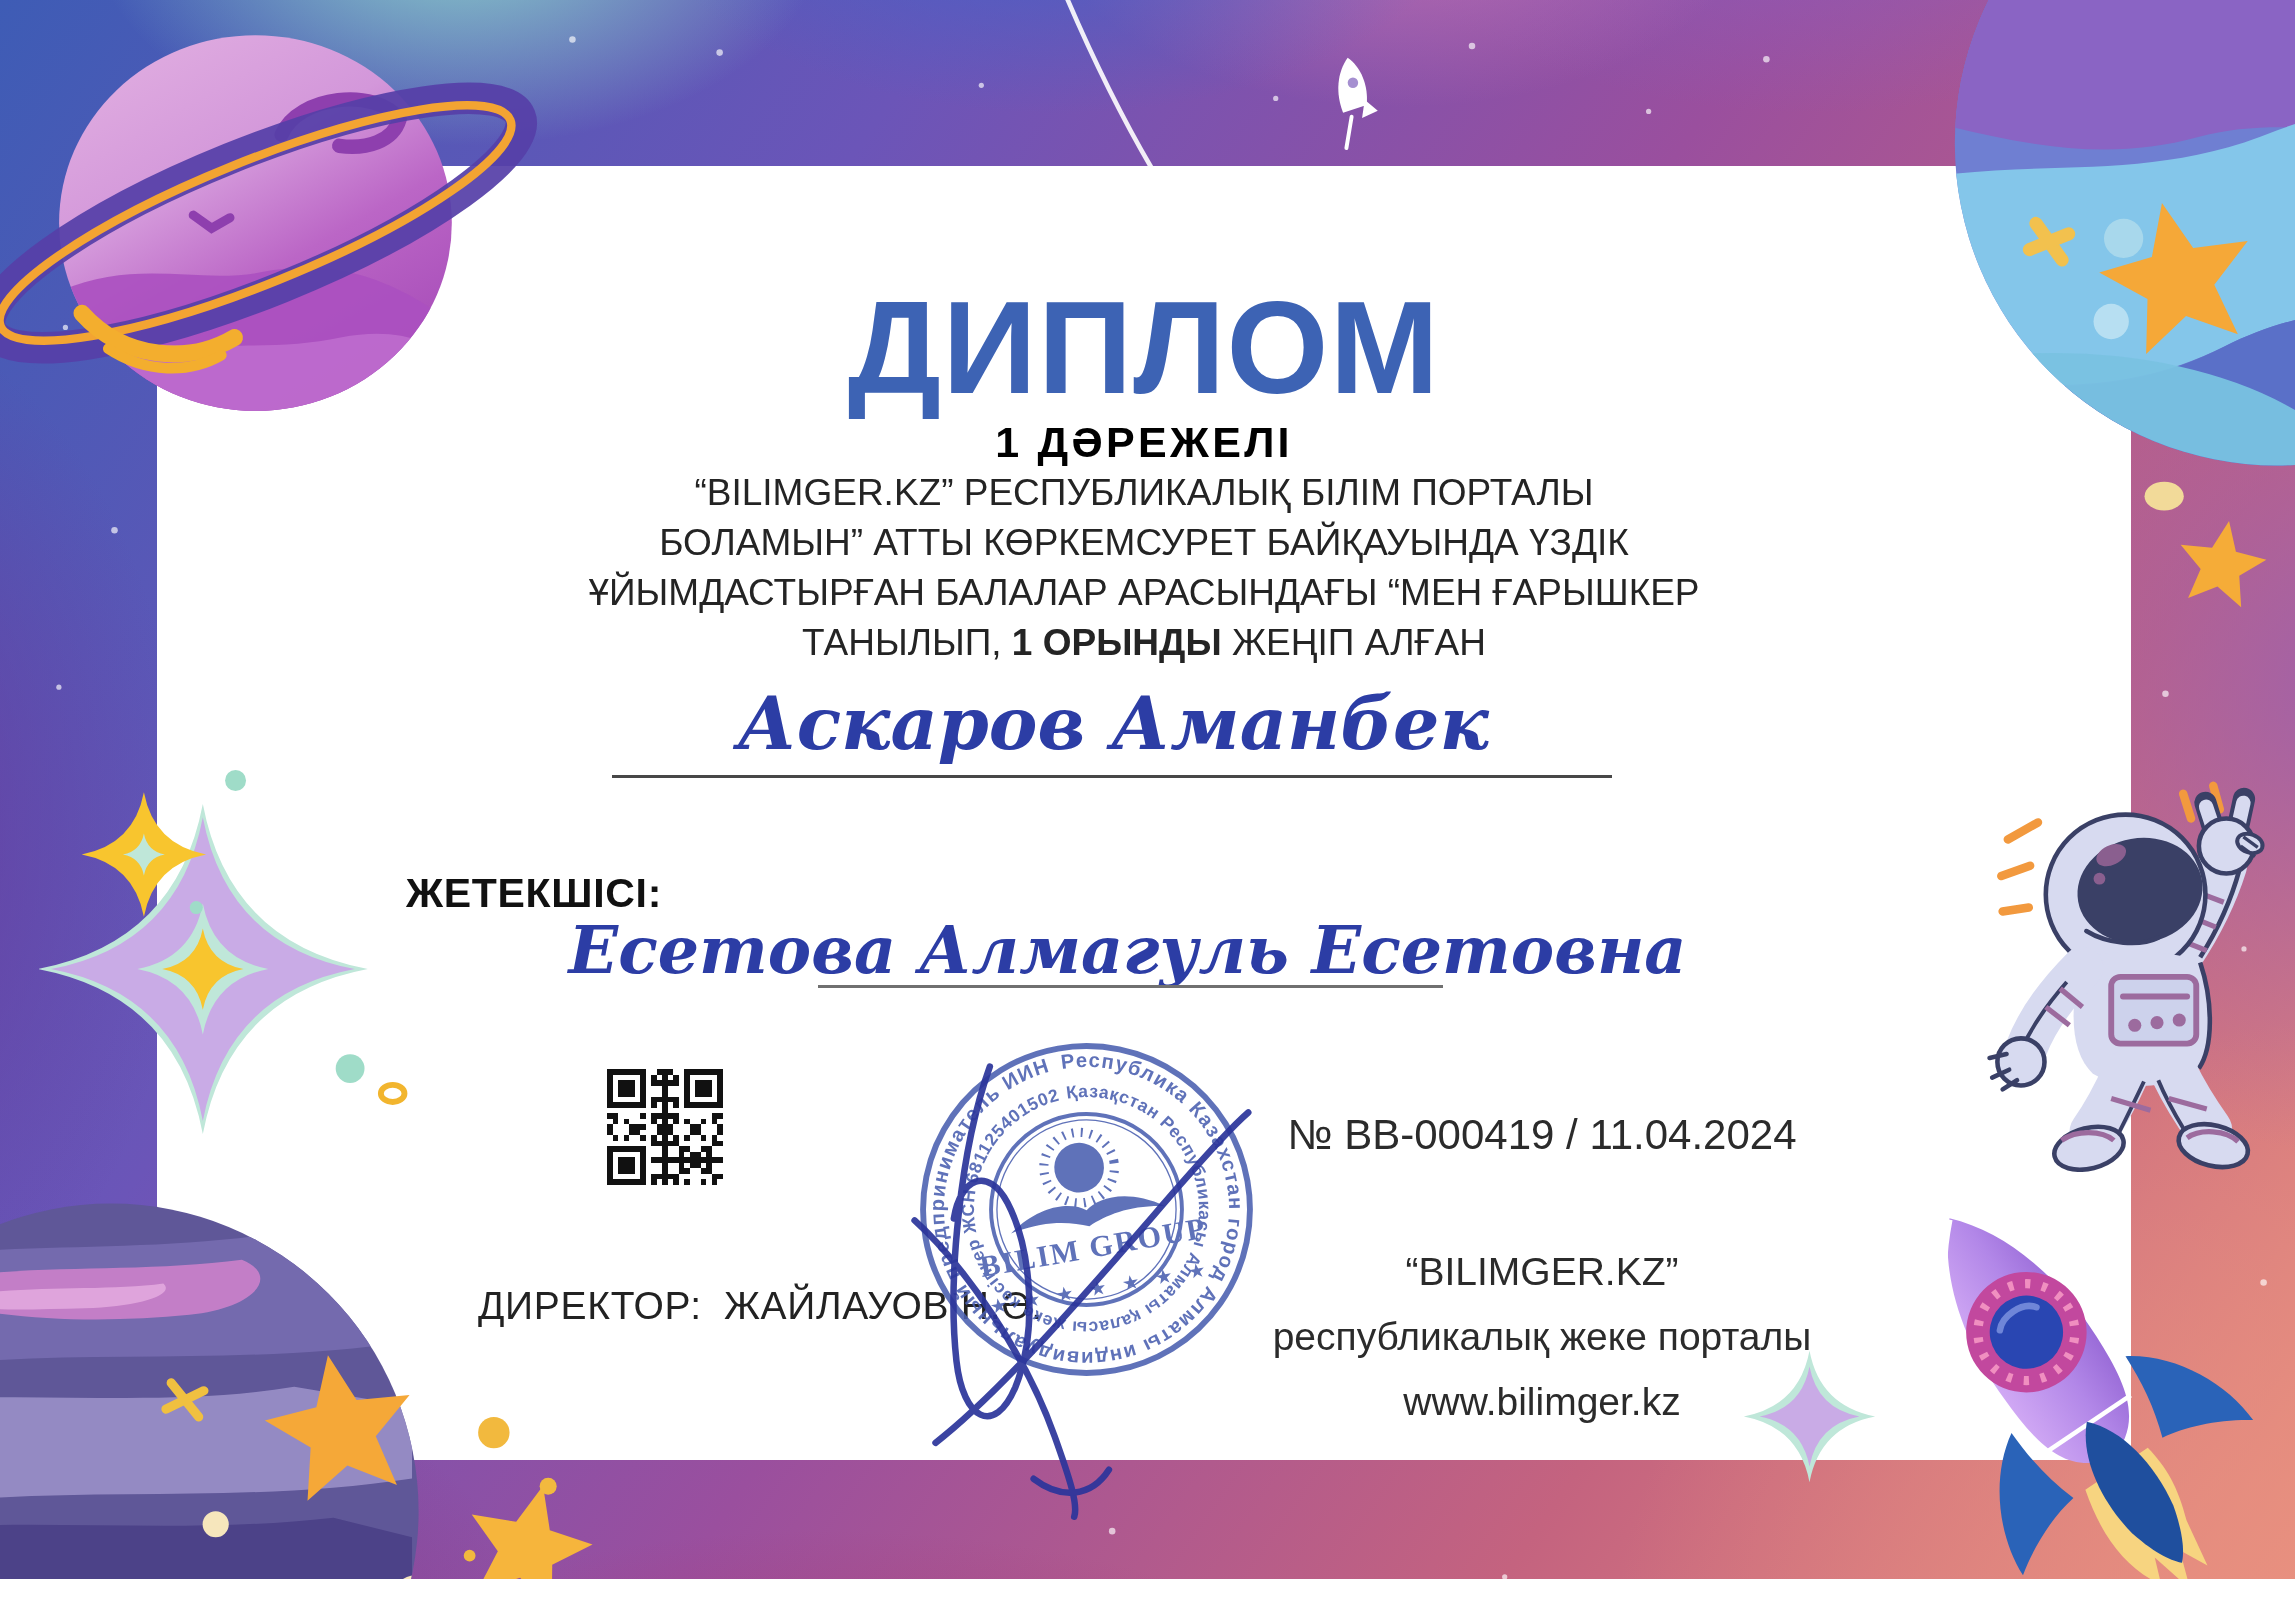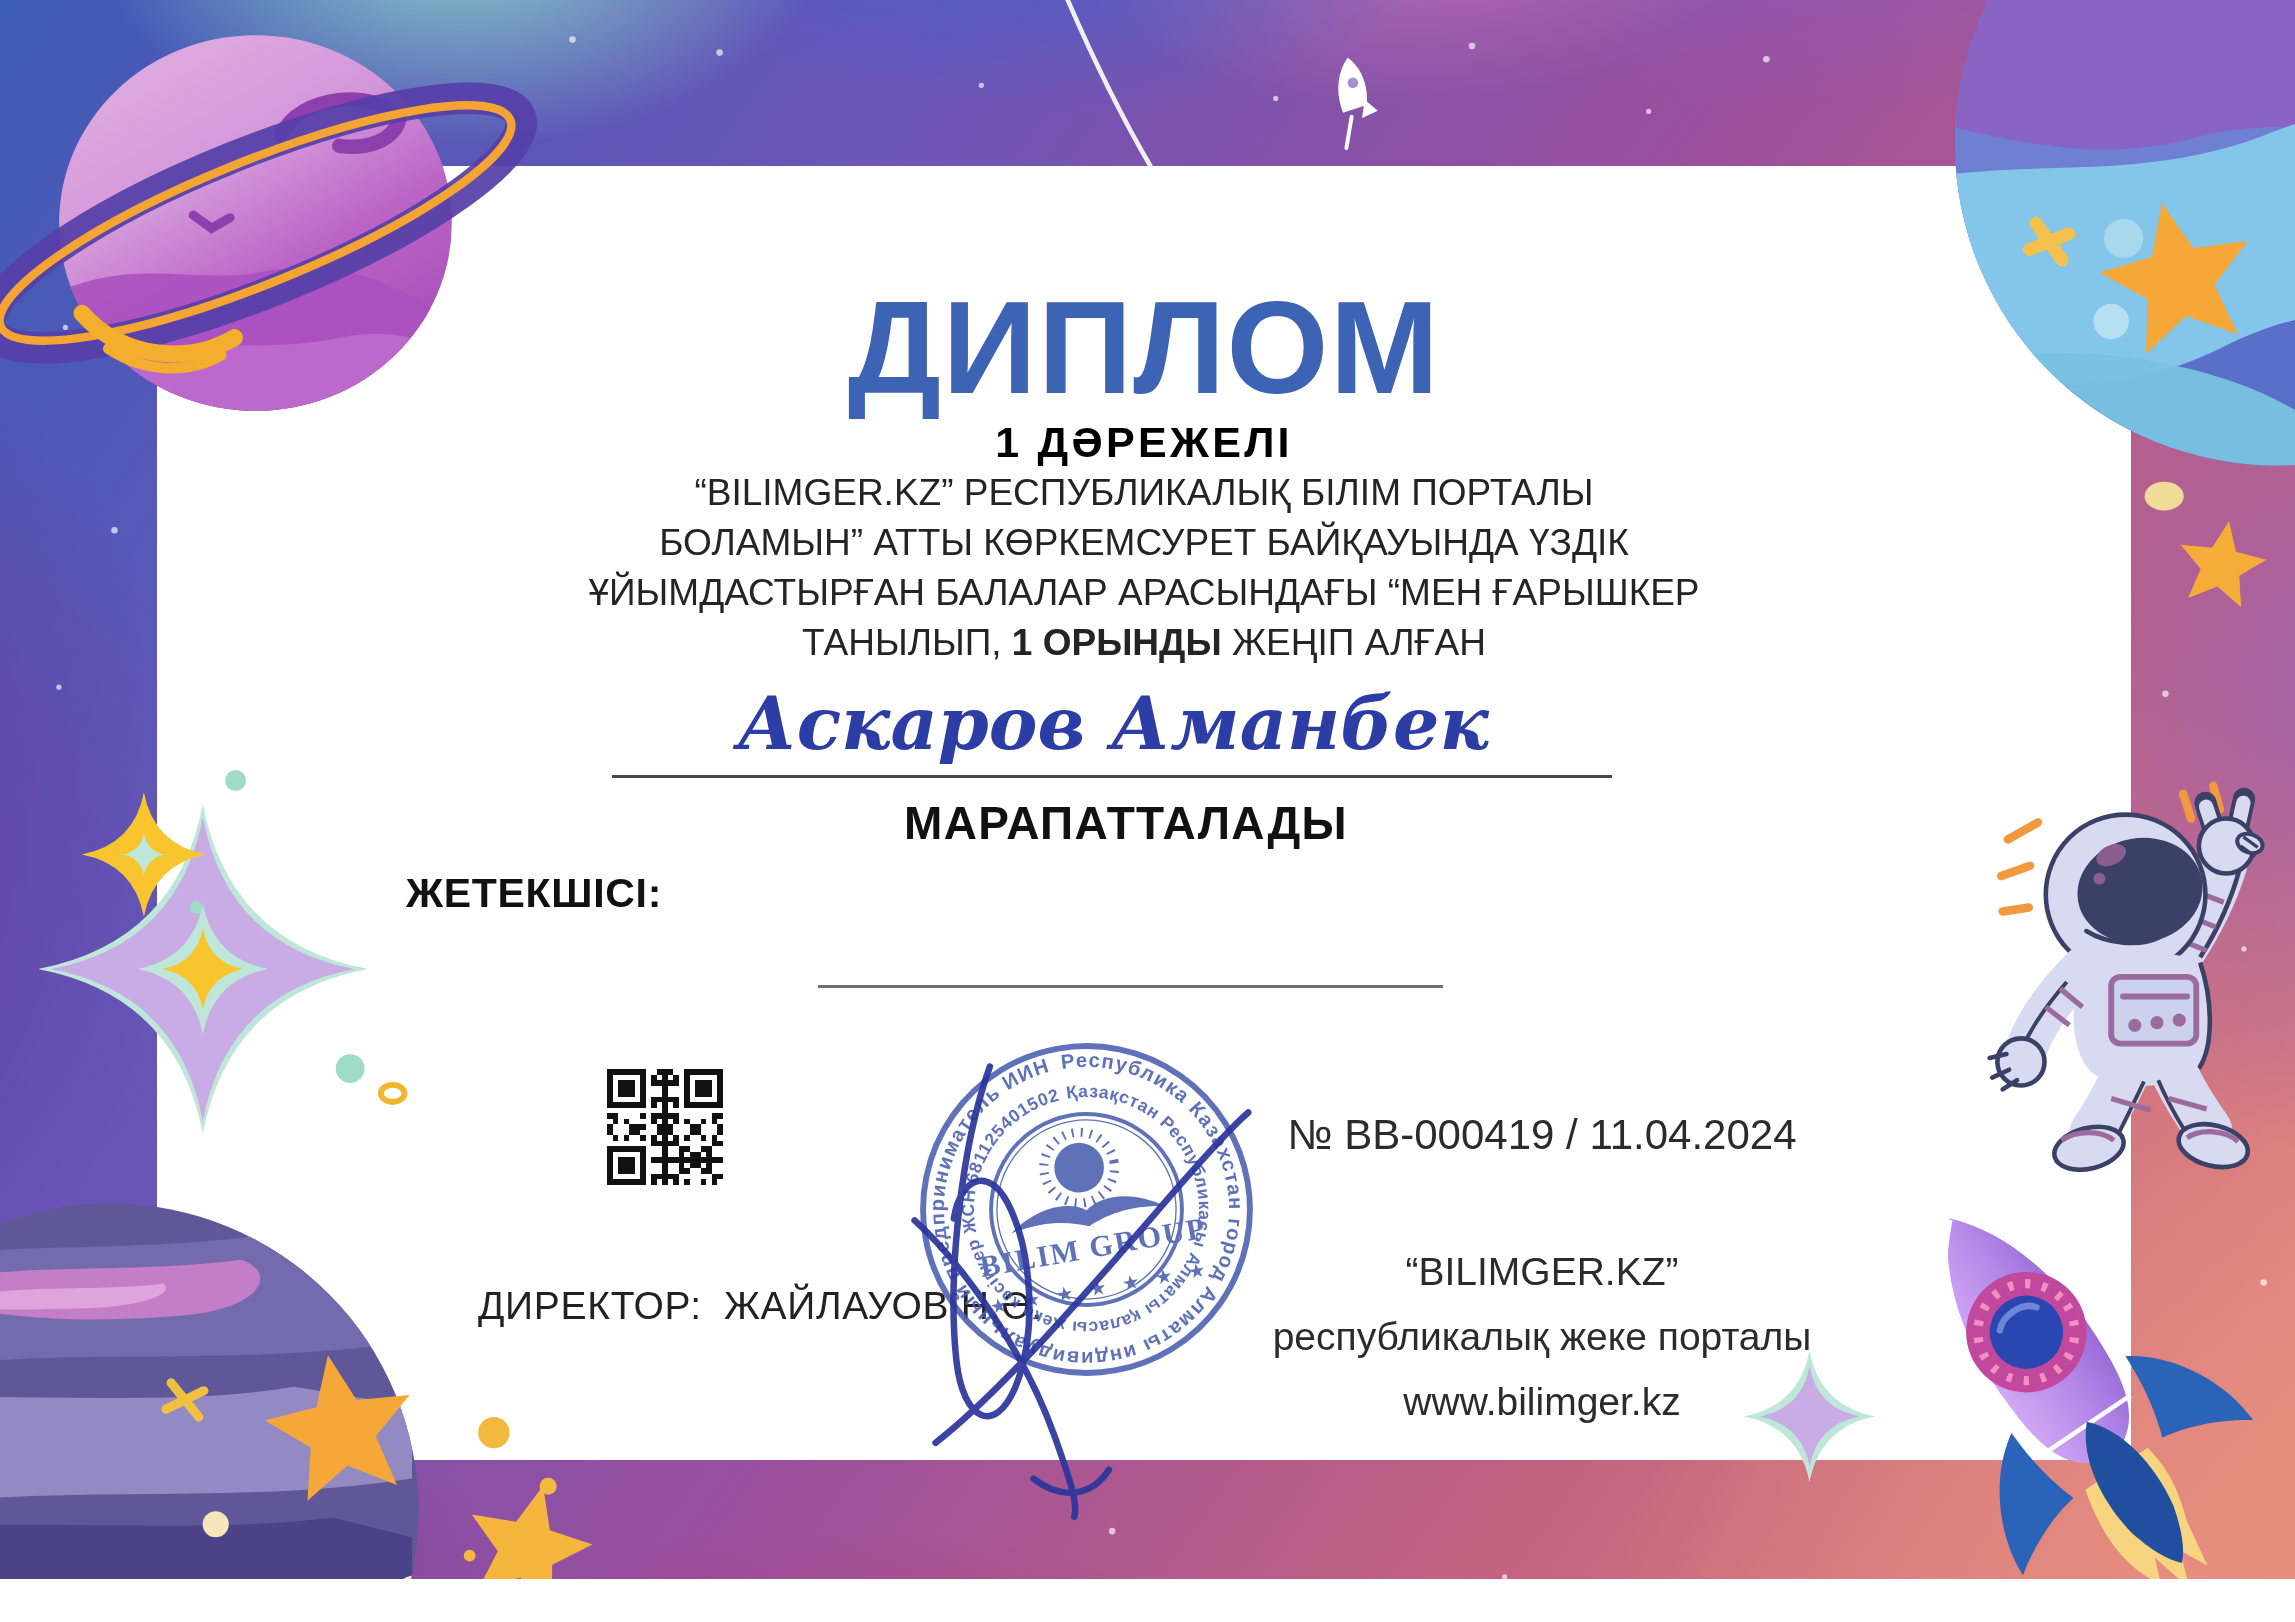--- a/index.html
+++ b/index.html
@@ -271,23 +271,23 @@
   <div class="abs center-col bodytext">
     <div>“BILIMGER.KZ” РЕСПУБЛИКАЛЫҚ БІЛІМ ПОРТАЛЫ</div>
     <div>БОЛАМЫН” АТТЫ КӨРКЕМСУРЕТ БАЙҚАУЫНДА ҮЗДІК</div>
     <div>ҰЙЫМДАСТЫРҒАН БАЛАЛАР АРАСЫНДАҒЫ “МЕН ҒАРЫШКЕР</div>
     <div><span>ТАНЫЛЫП, </span><b>1 ОРЫНДЫ</b><span> ЖЕҢІП АЛҒАН</span></div>
   </div>
 
   <div class="abs script recipient" style="color:#2c3da5">Аскаров Аманбек</div>
   <div class="abs rule" style="left:612px;top:775px;width:1000px"></div>
 
-  <div class="abs award">МАРАПАТТАЛАДЫ</div>
 
   <div class="abs sup-label">ЖЕТЕКШІСІ:</div>
+  <div class="abs script sup-name" style="color:#2c3da5">Есетова Алмагуль Есетовна</div>
   <div class="abs rule" style="left:818px;top:985px;width:625px;background:#707070"></div>
 
   <div class="abs right-col cert-no">№ BB-000419 / 11.04.2024</div>
 
   <div class="abs right-col org">
     <div>“BILIMGER.KZ”</div>
     <div>республикалық жеке порталы</div>
     <div>www.bilimger.kz</div>
   </div>
 

